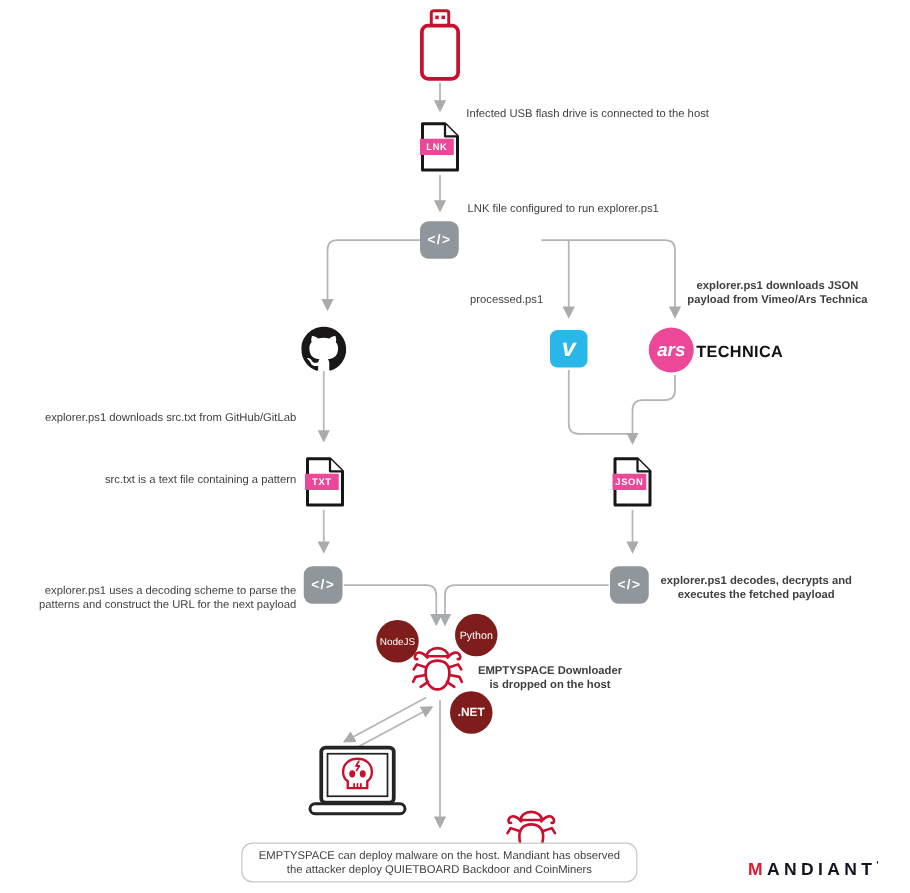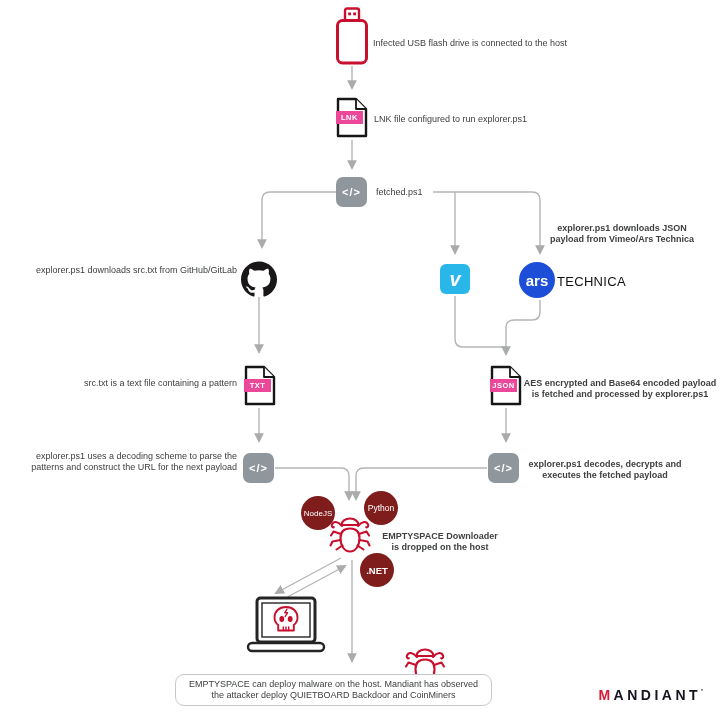--- a/index.html
+++ b/index.html
@@ -1,49 +1,49 @@
 <!DOCTYPE html>
 <html><head>
 <meta charset="utf-8">
 <style>
   html,body{margin:0;padding:0;background:#fff;}
   #canvas{position:relative;width:728px;height:714px;background:#fff;overflow:hidden;
           font-family:"Liberation Sans",sans-serif;color:#3f4040;}
   svg.wires{position:absolute;left:0;top:0;z-index:0;}
   .abs{position:absolute;}
   .lbl{position:absolute;font-size:9px;line-height:10.5px;color:#3f4040;white-space:nowrap;}
-  .vcenter{transform:translateY(-50%);}
+  .vcenter{transform:translateY(-50%);margin-top:48px;}
   
   .codebox{position:absolute;width:31px;height:30px;background:#8f969c;border-radius:7px;
            color:#fff;font-weight:bold;font-size:11px;letter-spacing:1px;
            display:flex;align-items:center;justify-content:center;z-index:2;}
   
   .fileicon{position:absolute;width:32px;height:41px;z-index:2;}
   .fileicon .band{position:absolute;left:0;top:14px;width:27px;height:13px;background:#ec4899;
                   color:#fff;font-size:7.5px;font-weight:bold;letter-spacing:.5px;
                   display:flex;align-items:center;justify-content:center;}
   
   .darkcircle{position:absolute;background:#7f1d1d;border-radius:50%;color:#fff;
               display:flex;align-items:center;justify-content:center;z-index:3;}
   
   .vimeo{position:absolute;left:440px;top:264px;width:30px;height:30px;background:#29b7ea;
          border-radius:6px;color:#fff;display:flex;align-items:center;justify-content:center;
          font-size:20px;font-weight:bold;font-style:italic;z-index:2;}
   
-  .arscircle{position:absolute;left:519px;top:262px;width:36px;height:36px;background:#1d4ed8;
+  .arscircle{position:absolute;left:519px;top:262px;width:36px;height:36px;background:#ec4899;
              border-radius:50%;color:#fff;display:flex;align-items:center;justify-content:center;
-             font-size:15px;font-weight:bold;z-index:2;}
+             font-size:15px;font-weight:bold;z-index:2;font-style:italic;}
   .arsword{position:absolute;left:557px;top:281px;transform:translateY(-50%);
-           font-size:13px;font-weight:normal;letter-spacing:.3px;color:#111;}
+           font-size:13px;font-weight:bold;letter-spacing:.3px;color:#111;}
   .github{position:absolute;left:241px;top:261px;z-index:2;}
   
   .cap-center{text-align:center;font-weight:bold;}
   .cap-right{text-align:right;}
   
-  .deploybox{position:absolute;left:175px;top:674px;width:315px;height:30px;background:#fff;
+  .deploybox{position:absolute;left:193px;top:674px;width:315px;height:30px;background:#fff;
              border:1px solid #c8c8c8;border-radius:9px;z-index:2;
              display:flex;flex-direction:column;align-items:center;justify-content:center;
              font-size:9px;line-height:11px;color:#3f4040;text-align:center;}
   
   .mandiant{position:absolute;right:25px;top:687px;font-size:14px;font-weight:bold;
             letter-spacing:3.5px;color:#14141e;}
   .mandiant .m{color:#da1a32;}
   .mandiant .tick{font-size:8px;vertical-align:top;letter-spacing:0;}
 </style>
 </head>
@@ -87,26 +87,26 @@
   <div class="fileicon" style="left:336px;top:97px">
     <svg width="32" height="41">
       <path d="M2 2 L20 2 L30 12 L30 39 L2 39 Z" fill="#fff" stroke="#161616" stroke-width="2.4" stroke-linejoin="round"></path>
       <path d="M20 2 L20 12 L30 12" fill="#fff" stroke="#161616" stroke-width="1.8" stroke-linejoin="round"></path>
     </svg>
     <div class="band">LNK</div>
   </div>
   <div class="lbl vcenter" style="left:374px;top:119px">LNK file configured to run explorer.ps1</div>
 
   <div class="codebox" style="left:336px;top:177px">&lt;/&gt;</div>
-  <div class="lbl vcenter" style="left:376px;top:192px">fetched.ps1</div>
+  <div class="lbl vcenter" style="left:376px;top:192px">processed.ps1</div>
 
   <svg class="github" width="36" height="36" viewBox="0 0 24 24">
     <path fill="#191717" d="M12 .297c-6.63 0-12 5.373-12 12 0 5.303 3.438 9.8 8.205 11.385.6.113.82-.258.82-.577 0-.285-.01-1.04-.015-2.04-3.338.724-4.042-1.61-4.042-1.61C4.422 18.07 3.633 17.7 3.633 17.7c-1.087-.744.084-.729.084-.729 1.205.084 1.838 1.236 1.838 1.236 1.07 1.835 2.809 1.305 3.495.998.108-.776.417-1.305.76-1.605-2.665-.3-5.466-1.332-5.466-5.93 0-1.31.465-2.38 1.235-3.22-.135-.303-.54-1.523.105-3.176 0 0 1.005-.322 3.3 1.23.96-.267 1.98-.399 3-.405 1.02.006 2.04.138 3 .405 2.28-1.552 3.285-1.23 3.285-1.23.645 1.653.24 2.873.12 3.176.765.84 1.23 1.91 1.23 3.22 0 4.61-2.805 5.625-5.475 5.92.42.36.81 1.096.81 2.22 0 1.606-.015 2.896-.015 3.286 0 .315.21.69.825.57C20.565 22.092 24 17.592 24 12.297c0-6.627-5.373-12-12-12"></path>
   </svg>
-  <div class="lbl vcenter cap-right" style="left:17px;top:270px;width:220px">explorer.ps1 downloads src.txt from GitHub/GitLab</div>
+  <div class="lbl vcenter cap-right" style="left:17px;top:286px;width:220px">explorer.ps1 downloads src.txt from GitHub/GitLab</div>
 
   <div class="vimeo">v</div>
 
   <div class="arscircle">ars</div>
   <div class="arsword">TECHNICA</div>
 
   <div class="lbl cap-center" style="left:549px;top:223px;width:146px;white-space:normal">
     <div>explorer.ps1 downloads JSON</div>
     <div>payload from Vimeo/Ars Technica</div>
   </div>
@@ -122,27 +122,23 @@
     <div>src.txt is a text file containing a pattern</div>
   </div>
 
   <div class="fileicon" style="left:490px;top:365px">
     <svg width="32" height="41">
       <path d="M2 2 L20 2 L30 12 L30 39 L2 39 Z" fill="#fff" stroke="#161616" stroke-width="2.4" stroke-linejoin="round"></path>
       <path d="M20 2 L20 12 L30 12" fill="#fff" stroke="#161616" stroke-width="1.8" stroke-linejoin="round"></path>
     </svg>
     <div class="band">JSON</div>
   </div>
-  <div class="lbl cap-center" style="left:522px;top:378px;width:196px;white-space:normal">
-    <div>AES encrypted and Base64 encoded payload</div>
-    <div>is fetched and processed by explorer.ps1</div>
-  </div>
 
   <div class="codebox" style="left:243px;top:453px">&lt;/&gt;</div>
-  <div class="lbl cap-right" style="left:17px;top:451px;width:220px;white-space:normal">
+  <div class="lbl cap-right" style="left:17px;top:467px;width:220px;white-space:normal">
     <div>explorer.ps1 uses a decoding scheme to parse the</div>
     <div>patterns and construct the URL for the next payload</div>
   </div>
 
   <div class="codebox" style="left:488px;top:453px">&lt;/&gt;</div>
   <div class="lbl cap-center" style="left:522px;top:459px;width:166px;white-space:normal">
     <div>explorer.ps1 decodes, decrypts and</div>
     <div>executes the fetched payload</div>
   </div>
 

